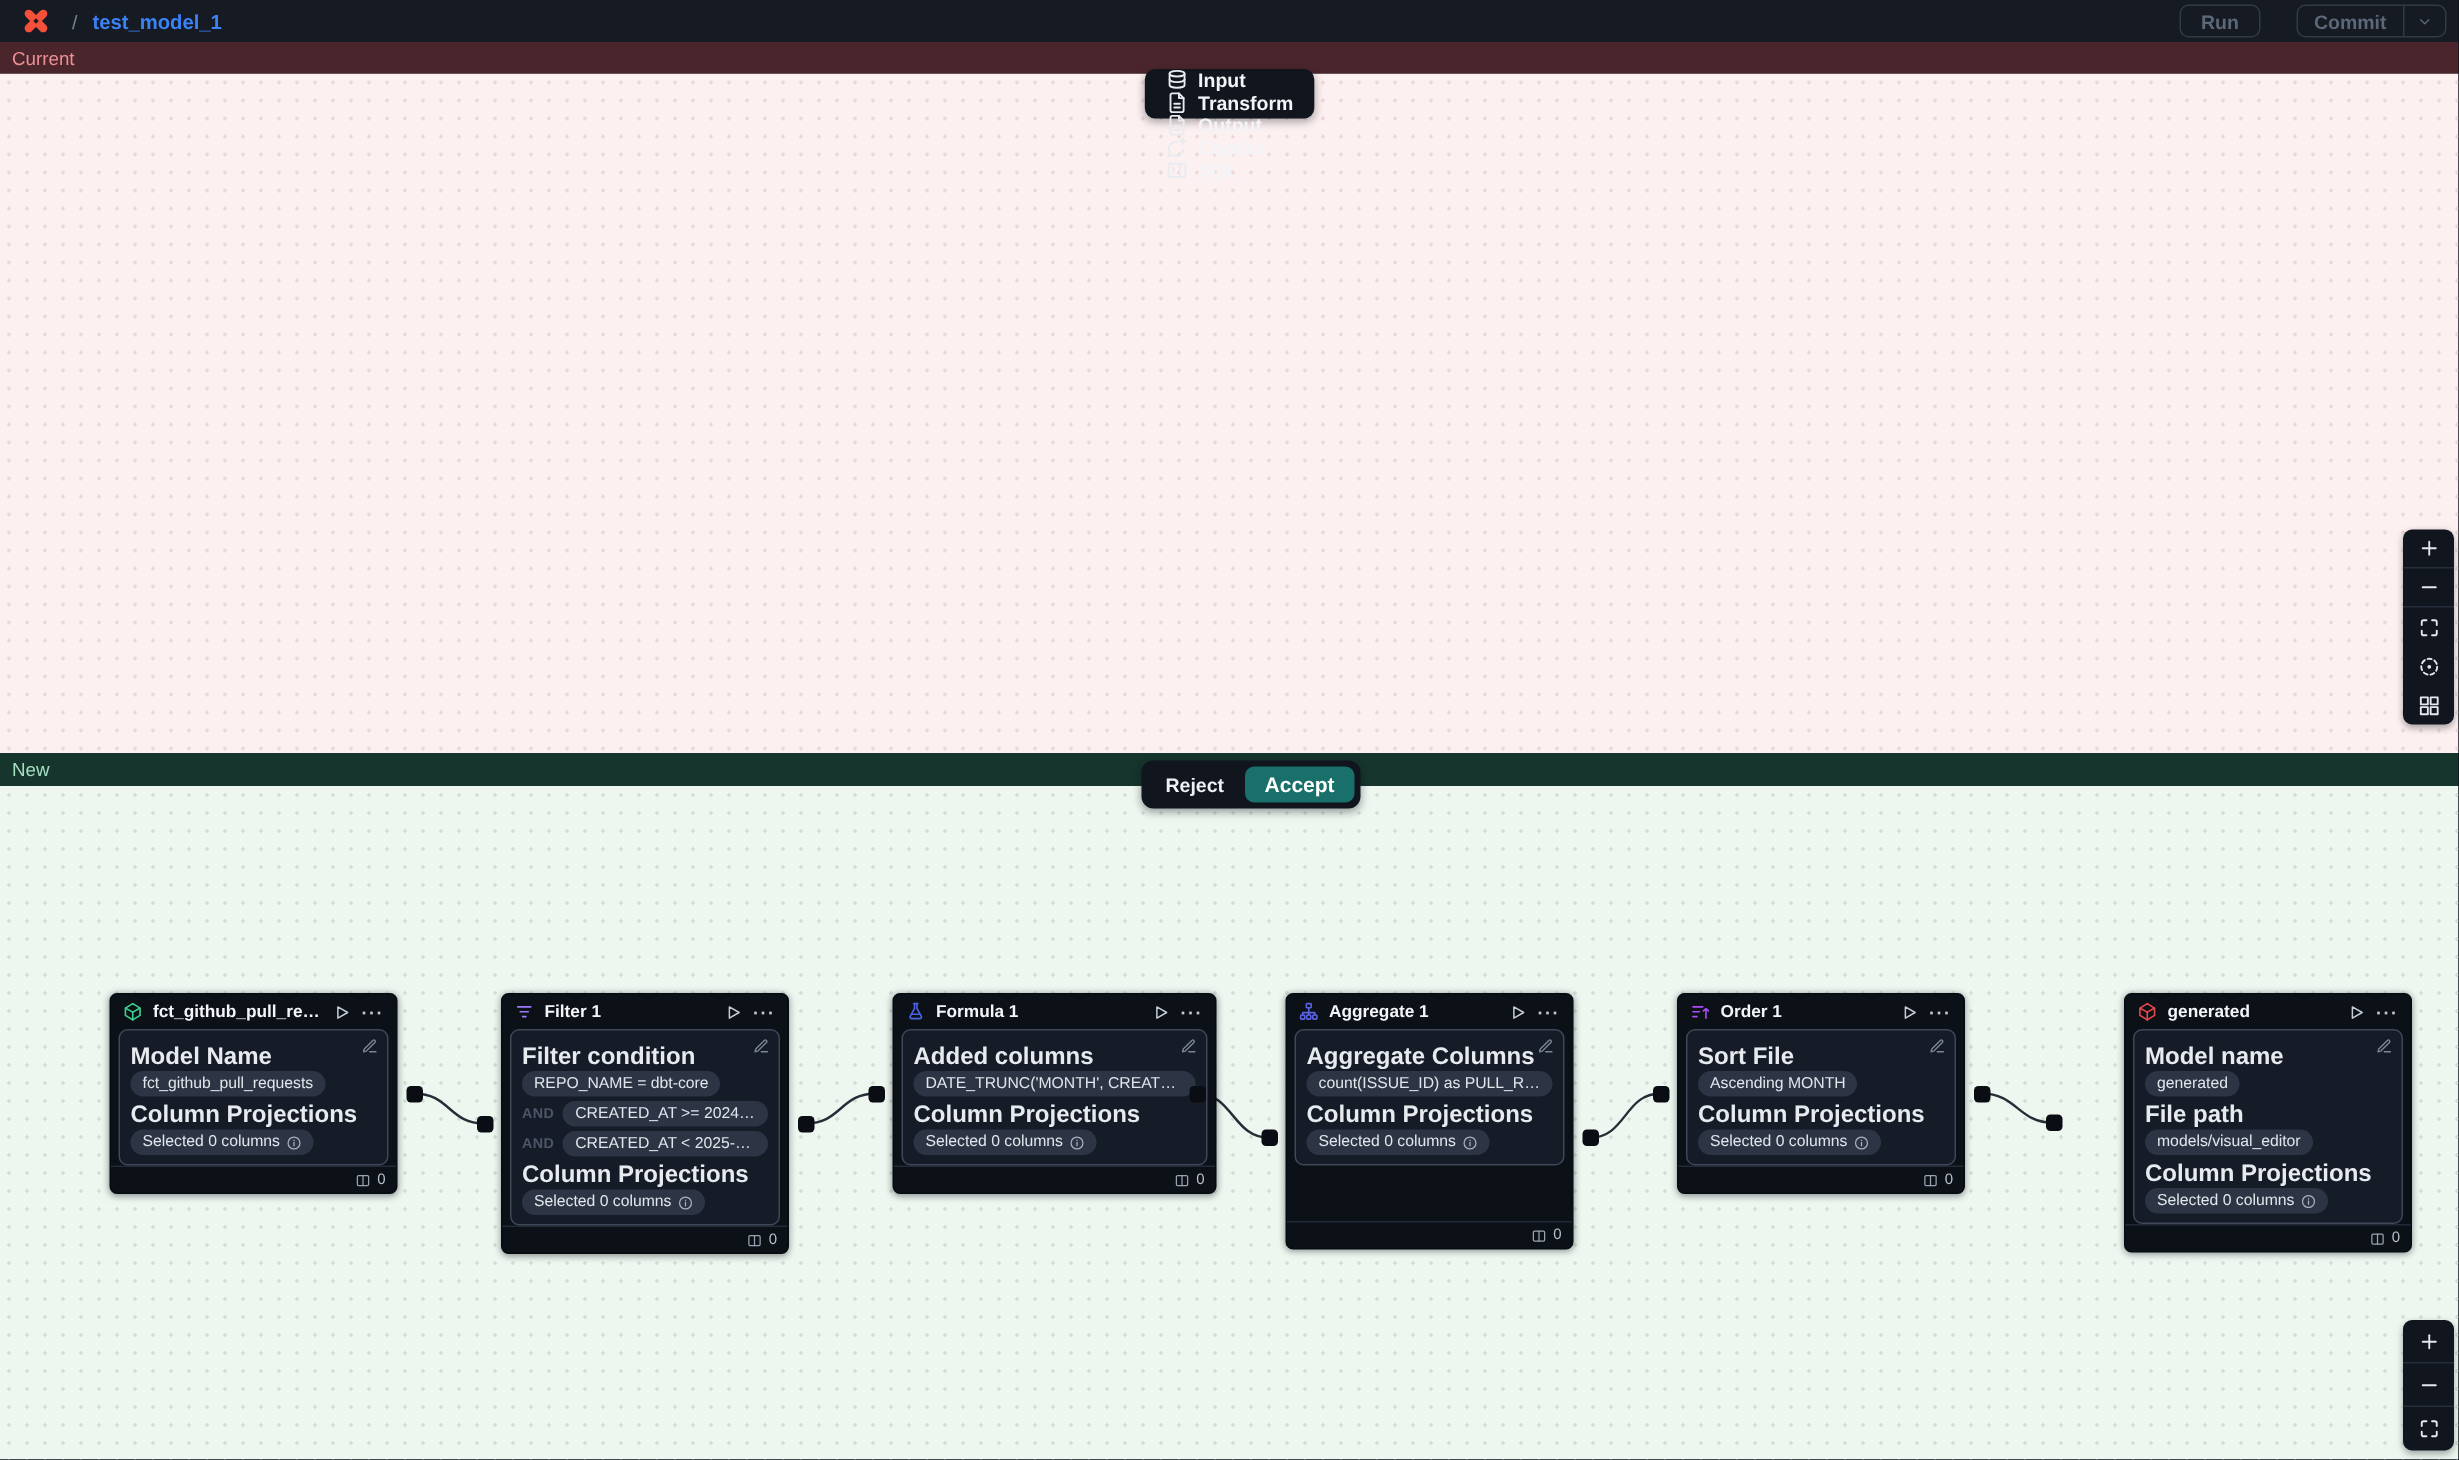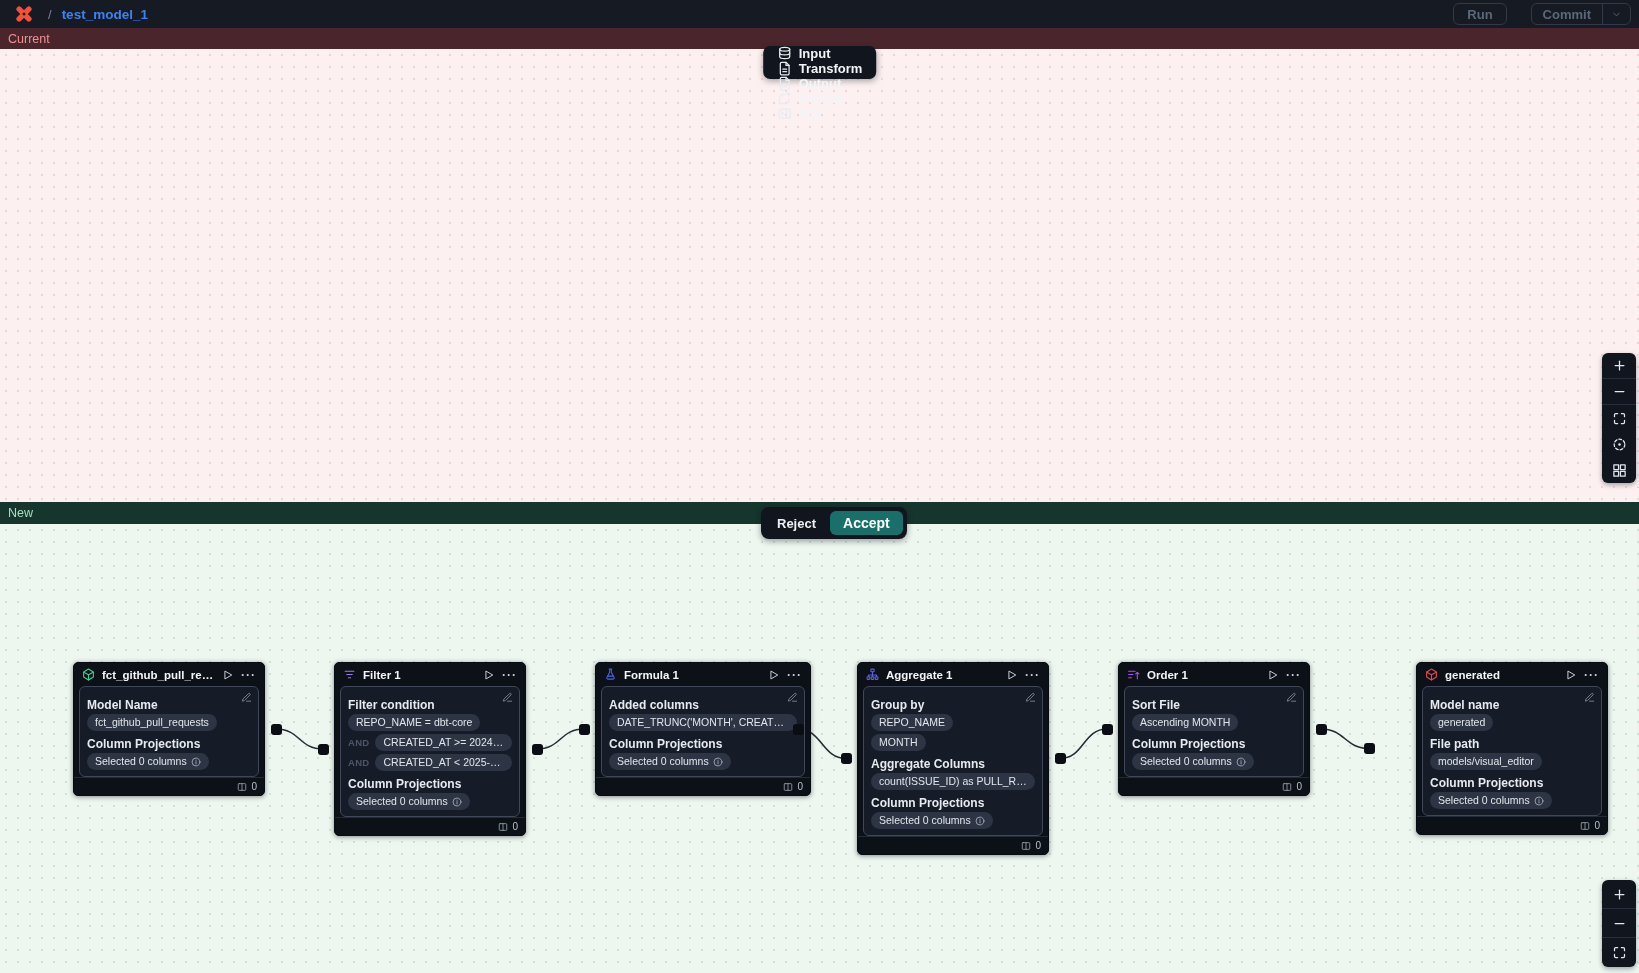--- a/index.html
+++ b/index.html
@@ -74,21 +74,21 @@
   .node-title { color:#f3f5f8; font-size:11.5px; font-weight:700; flex:1;
       white-space:nowrap; overflow:hidden; text-overflow:ellipsis; }
   .node-header .hbtn { color:#c6ccd6; display:inline-flex; font-size:12px; cursor:pointer; }
   .node-header .menu { letter-spacing:1px; font-weight:700; font-size:12px; line-height:8px; }
 
   .node-panel { position:relative; background:#151b27; border:1px solid #3f4759; border-radius:6px;
       margin:0 5px; padding:5px 7px 6px 7px; }
   .panel-pencil { position:absolute; top:5px; right:6px; color:#7d8694; font-size:11px; display:inline-flex; cursor:pointer; }
   .field { margin-top:7px; }
   .field:first-child { margin-top:0; }
-  .field-label { color:#e7eaef; font-size:12px; font-weight:700; line-height:12px; margin-bottom:3px; }
+  .field-label { color:#e7eaef; font-size:16px; font-weight:700; line-height:12px; margin-bottom:3px; }
   .vrow { display:flex; align-items:center; gap:6px; margin-top:3px; }
   .vrow:first-of-type { margin-top:0; }
   .prefix { color:#4d5668; font-size:9.5px; font-weight:700; letter-spacing:.3px; }
   .pill { display:inline-flex; align-items:center; gap:4px; background:#2d3545; color:#e2e6ec;
       font-size:10.5px; line-height:13px; padding:2px 8px; border-radius:9px; max-width:100%;
       white-space:nowrap; overflow:hidden; cursor:pointer; }
   .pill .icn { font-size:10px; color:#aab2bf; display:inline-flex; flex:0 0 auto; }
   .pill .ptext { overflow:hidden; text-overflow:ellipsis; }
 
   .node-footer { margin-top:auto; border-top:1px solid #232b38; display:flex; justify-content:flex-end;
@@ -475,33 +475,20 @@
     <span class="hbtn menu">···</span>
   </div>
       <div class="node-panel">
     <span class="panel-pencil icn">
           <svg viewBox="0 0 24 24" fill="none" stroke="currentColor" stroke-width="2" stroke-linecap="round" stroke-linejoin="round">
             <path d="M12 20h9"></path>
             <path d="M16.5 3.5a2.1 2.1 0 0 1 3 3L7 19l-4 1 1-4z"></path>
           </svg>
         </span>
         <div class="field">
-          <div class="field-label">Group by</div>
-          <div class="vrow">
-            <span class="pill">
-              <span class="ptext">REPO_NAME</span>
-            </span>
-          </div>
-          <div class="vrow">
-            <span class="pill">
-              <span class="ptext">MONTH</span>
-            </span>
-          </div>
-        </div>
-        <div class="field">
           <div class="field-label">Aggregate Columns</div>
           <div class="vrow">
             <span class="pill">
               <span class="ptext">count(ISSUE_ID) as PULL_REQUEST_…</span>
             </span>
           </div>
         </div>
         <div class="field">
           <div class="field-label">Column Projections</div>
           <div class="vrow">

